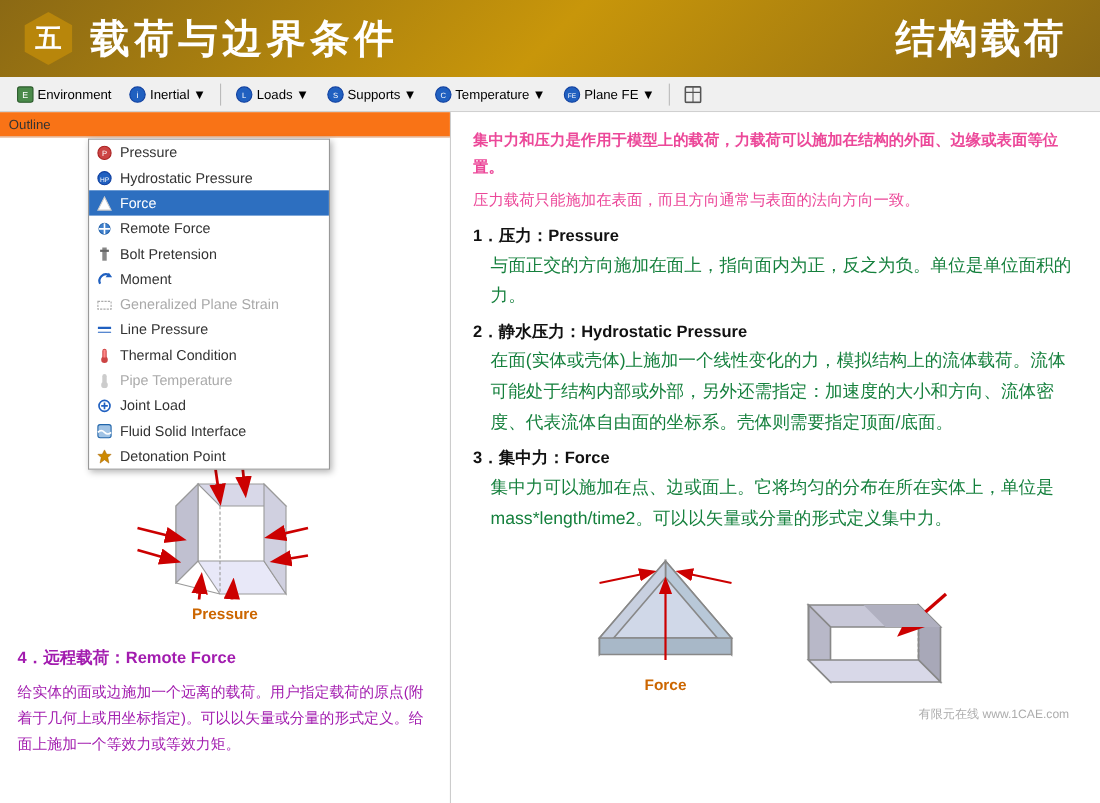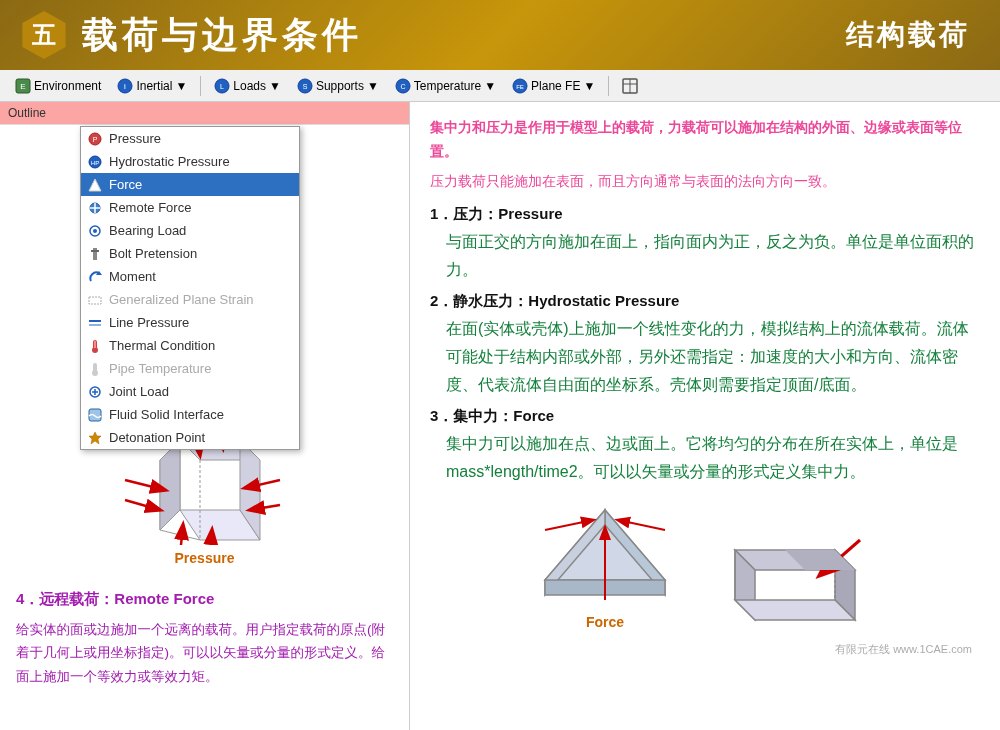--- a/index.html
+++ b/index.html
@@ -24,21 +24,21 @@
     .header-title {
       color: white;
       font-size: 36px;
       font-weight: bold;
       letter-spacing: 4px;
     }
     .header-subtitle {
       position: absolute;
       right: 30px;
       color: white;
-      font-size: 28px;
+      font-size: 36px;
       font-weight: bold;
       letter-spacing: 3px;
     }
 
     
     .toolbar {
       background: #f0f0f0;
       border-bottom: 1px solid #ccc;
       height: 32px;
       display: flex;
@@ -72,21 +72,21 @@
       border-right: 1px solid #ccc;
       display: flex;
       flex-direction: column;
       position: relative;
     }
 
     .outline-label {
       padding: 4px 8px;
       font-size: 12px;
       color: #333;
-      background: #fca5a5;
+      background: #f97316;
       border-bottom: 1px solid #ddd;
     }
 
     
     .dropdown-menu {
       position: absolute;
       top: 24px;
       left: 80px;
       width: 220px;
       background: white;
@@ -329,29 +329,20 @@
         <span class="menu-icon">
           <svg width="14" height="14" viewBox="0 0 14 14">
               <circle cx="7" cy="7" r="5" fill="#4080cc" stroke="#2060aa" stroke-width="1"></circle>
               <line x1="7" y1="2" x2="7" y2="12" stroke="white" stroke-width="1.5"></line>
               <line x1="2" y1="7" x2="12" y2="7" stroke="white" stroke-width="1.5"></line>
             </svg>
         </span>
         Remote Force
       </div>
 
-      <div class="menu-item">
-        <span class="menu-icon">
-          <svg width="14" height="14" viewBox="0 0 14 14">
-              <circle cx="7" cy="7" r="5" fill="none" stroke="#2060c0" stroke-width="1.5"></circle>
-              <circle cx="7" cy="7" r="2" fill="#2060c0"></circle>
-            </svg>
-        </span>
-        Bearing Load
-      </div>
 
       <div class="menu-item">
         <span class="menu-icon">
           <svg width="14" height="14" viewBox="0 0 14 14">
               <rect x="5" y="1" width="4" height="12" fill="#888"></rect>
               <rect x="3" y="3" width="8" height="2" fill="#666"></rect>
             </svg>
         </span>
         Bolt Pretension
       </div>

